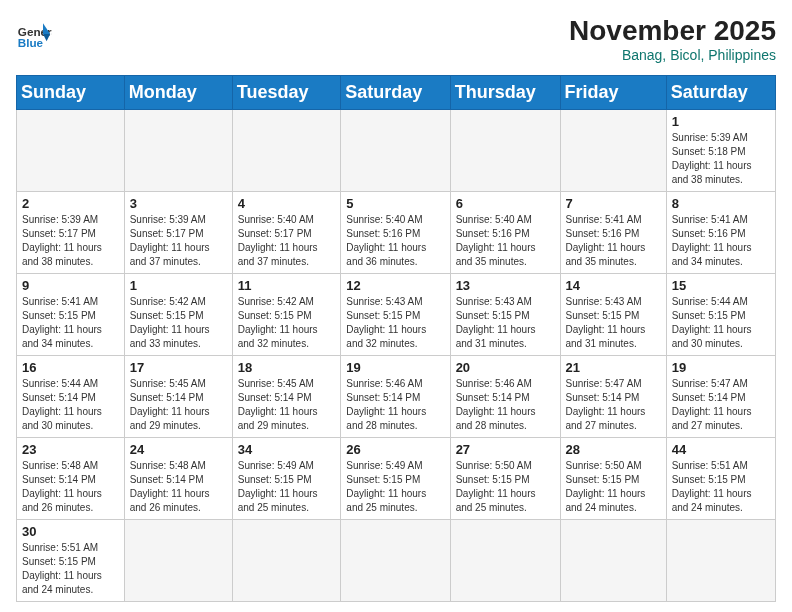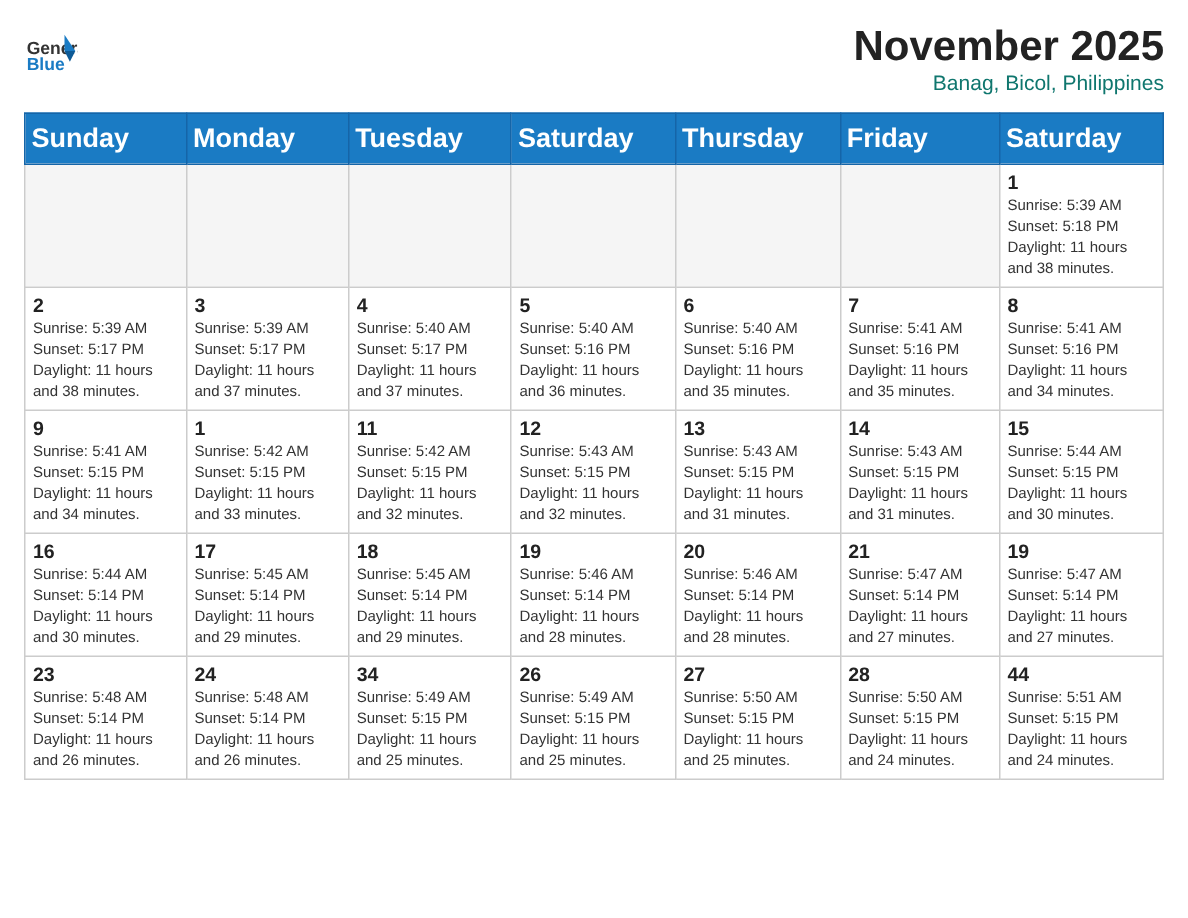--- a/index.html
+++ b/index.html
@@ -237,14 +237,26 @@
         </td>
         <td>
           <span class="day-number">28</span>
           <div class="day-info">Sunrise: 5:50 AM<br>Sunset: 5:15 PM<br>Daylight: 11 hours and 24 minutes.</div>
         </td>
         <td>
           <span class="day-number">44</span>
           <div class="day-info">Sunrise: 5:51 AM<br>Sunset: 5:15 PM<br>Daylight: 11 hours and 24 minutes.</div>
         </td>
       </tr>
+      <tr class="last-row">
+        <td>
+          <span class="day-number">30</span>
+          <div class="day-info">Sunrise: 5:51 AM<br>Sunset: 5:15 PM<br>Daylight: 11 hours and 24 minutes.</div>
+        </td>
+        <td class="empty"></td>
+        <td class="empty"></td>
+        <td class="empty"></td>
+        <td class="empty"></td>
+        <td class="empty"></td>
+        <td class="empty"></td>
+      </tr>
     </tbody>
 </table>
 
 </body></html>

